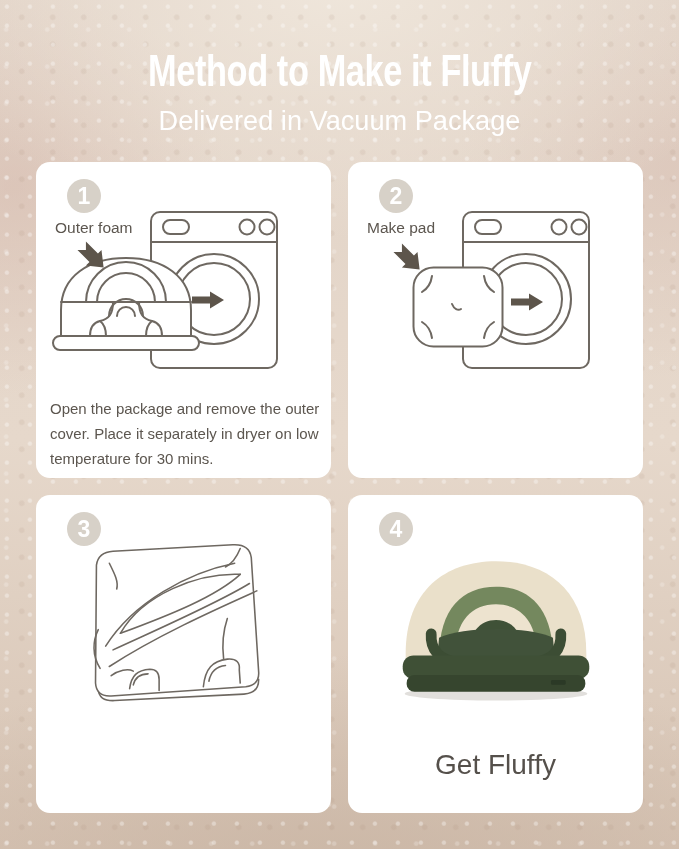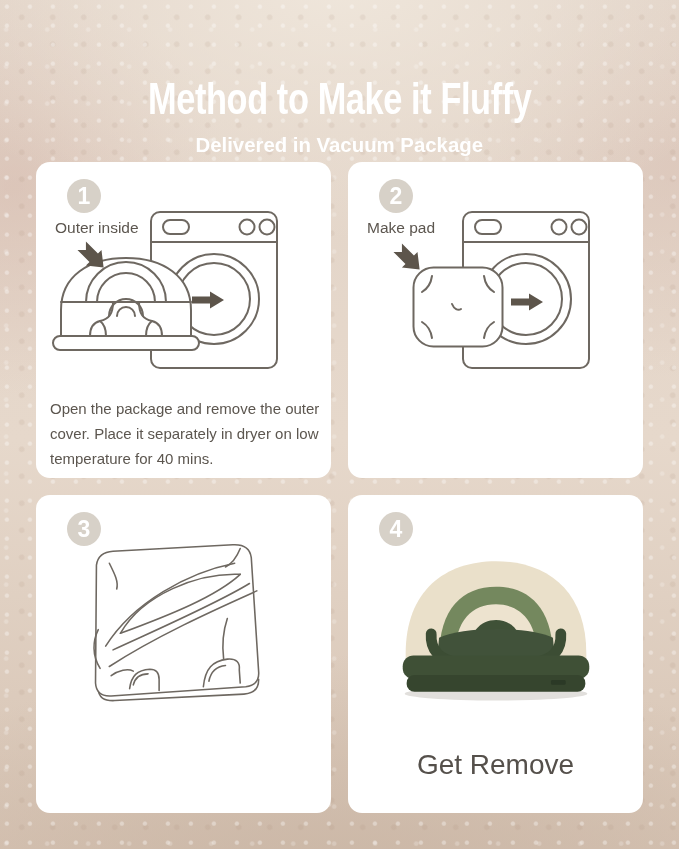--- a/index.html
+++ b/index.html
@@ -15,24 +15,24 @@
   }
   
   .page::before{
     content:"";position:absolute;inset:0;pointer-events:none;
     background-image:
       radial-gradient(circle at 30% 35%, rgba(255,255,255,.35) 1.5px, transparent 2.8px),
       radial-gradient(circle at 70% 64%, rgba(163,132,112,.12) 2px, transparent 3.6px),
       radial-gradient(circle at 15% 80%, rgba(255,255,255,.22) 1.5px, transparent 3px);
     background-size:23px 19px, 31px 27px, 41px 37px;
   }
-  .header{position:absolute;left:0;top:0;width:679px;text-align:center;color:#fff;margin-top:28px;}
+  .header{position:absolute;left:0;top:0;width:679px;text-align:center;color:#fff;}
   .title{margin-top:46px;font-size:44px;font-weight:700;letter-spacing:-.5px;white-space:nowrap;}
   .title-inner{display:inline-block;transform:scaleX(.78);transform-origin:50% 50%;}
-  .subtitle{margin-top:9px;font-size:21px;font-weight:700;white-space:nowrap;}
+  .subtitle{margin-top:9px;font-size:28px;font-weight:400;white-space:nowrap;}
   .subtitle-inner{display:inline-block;transform:scaleX(.97);}
   .grid{position:absolute;left:36px;top:162px;width:607px;
         display:grid;grid-template-columns:295px 295px;grid-template-rows:316px 318px;gap:17px;}
   .card{position:relative;background:#ffffff;border-radius:14px;}
   .badge{position:absolute;left:31px;top:17px;width:34px;height:34px;border-radius:50%;
          background:#d7d1c8;color:#fff;display:flex;align-items:center;justify-content:center;
          font-size:23px;font-weight:700;}
   .part-label{position:absolute;left:19px;top:57px;font-size:15.5px;color:#5c564f;}
   .illo{position:absolute;}
   .washer{left:114px;top:49px;width:128px;height:158px;z-index:1;}
@@ -81,21 +81,21 @@
     <div class="title"><span class="title-inner">Method to Make it Fluffy</span></div>
     <div class="subtitle"><span class="subtitle-inner">Delivered in Vacuum Package</span></div>
   </header>
 
   <div class="grid">
 
     <section class="card">
       <div class="badge">
         <span>1</span>
       </div>
-      <div class="part-label">Outer inside</div>
+      <div class="part-label">Outer foam</div>
 
       <svg class="illo washer" viewBox="0 0 128 158">
         <use href="#washer-def"></use>
       </svg>
 
       <svg class="illo bed-outline" viewBox="0 0 150 100">
         <g class="lineart" stroke-width="2">
           <rect x="2" y="84" width="146" height="14" rx="7" fill="#ffffff"></rect>
           <path d="M10,84 L10,58 C10,24 38,6 75,6 C112,6 140,24 140,58 L140,84 Z" fill="#ffffff"></path>
           <path d="M35,50 A40,40 0 0 1 115,50"></path>
@@ -110,21 +110,21 @@
         </g>
       </svg>
 
       <svg class="illo diag-arrow1" viewBox="0 0 38 38">
         <use href="#diag-arrow-def"></use>
       </svg>
       <svg class="illo door-arrow1" viewBox="0 0 33 18">
         <use href="#door-arrow-def"></use>
       </svg>
 
-      <p class="desc">Open the package and remove the outer cover. Place it separately in dryer on low temperature for 40 mins.</p>
+      <p class="desc">Open the package and remove the outer cover. Place it separately in dryer on low temperature for 30 mins.</p>
     </section>
 
     <section class="card">
       <div class="badge">
         <span>2</span>
       </div>
       <div class="part-label">Make pad</div>
 
       <svg class="illo washer" viewBox="0 0 128 158">
         <use href="#washer-def"></use>
@@ -190,17 +190,17 @@
         <path d="M68,114 C68,76 86,60 110,60 C134,60 152,76 152,114 Z" fill="#ede3cf"></path>
         <path d="M82,114 C82,88 94,76 110,76 C126,76 138,88 138,114 Z" fill="#3f5137"></path>
         <path d="M52,94 C76,82 144,82 168,94 L170,118 L50,118 Z" fill="#41523a"></path>
         <path d="M44,90 C43,106 52,116 70,119" stroke="#3c4d34" stroke-width="11" fill="none" stroke-linecap="round"></path>
         <path d="M176,90 C177,106 168,116 150,119" stroke="#3c4d34" stroke-width="11" fill="none" stroke-linecap="round"></path>
         <rect x="15" y="112" width="190" height="24" rx="11" fill="#3f5036"></rect>
         <rect x="19" y="132" width="182" height="17" rx="8" fill="#36452e"></rect>
         <rect x="166" y="137" width="15" height="5" rx="1.5" fill="#2b3926"></rect>
       </svg>
 
-      <p class="desc desc-big">Get Remove</p>
+      <p class="desc desc-big">Get Fluffy</p>
     </section>
 
   </div>
 </div>
 
 </body></html>

